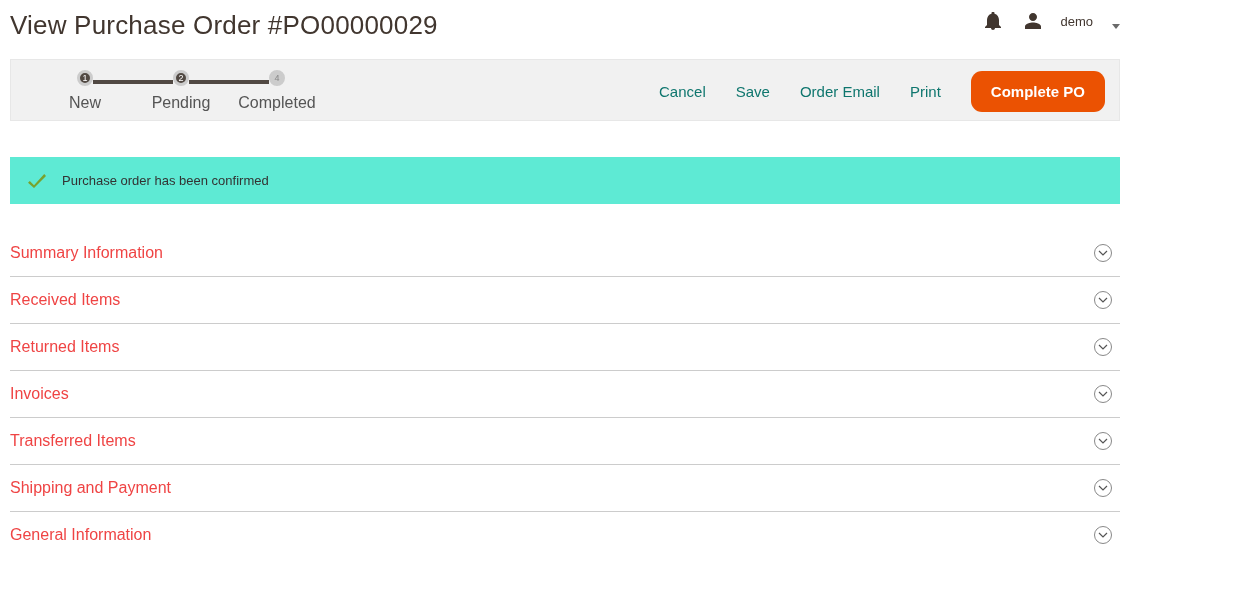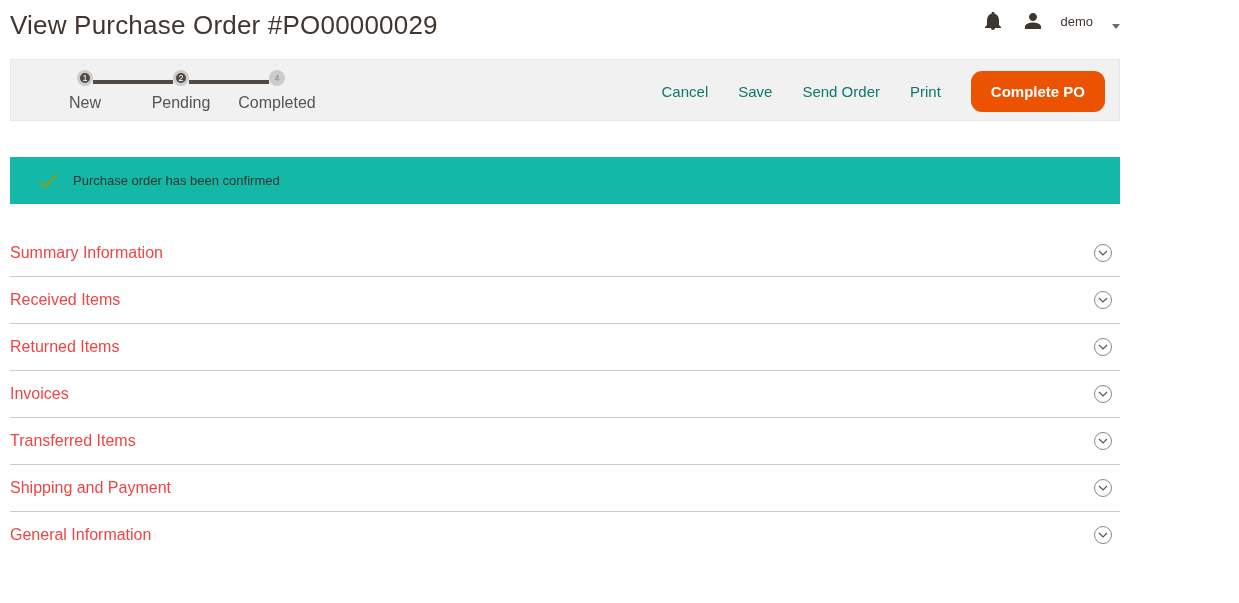--- a/index.html
+++ b/index.html
@@ -126,23 +126,23 @@
     background: #eb5202;
     color: #fff;
     font-weight: 600;
     font-size: 15px;
     padding: 12px 20px;
     border-radius: 11px;
     cursor: pointer;
   }
 
   .success-banner {
-    background: #14b8a6;
+    background: #5eead4;
     color: #333;
-    padding: 16px 29px;
+    padding: 16px 18px;
     display: flex;
     align-items: center;
     gap: 16px;
     margin-bottom: 26px;
   }
   .check-icon svg { display:block; }
   .success-text { font-size: 13px; }
 
   .section-row {
     display: flex;
@@ -207,21 +207,21 @@
         </div>
         <div class="step">
           <div class="step-circle" style="background:#ccc;color:#888">4</div>
           <div class="step-label">Completed</div>
         </div>
       </div>
     </div>
     <div class="actions">
       <span class="action-link">Cancel</span>
       <span class="action-link">Save</span>
-      <span class="action-link">Send Order</span>
+      <span class="action-link">Order Email</span>
       <span class="action-link">Print</span>
       <span class="primary-btn">Complete PO</span>
     </div>
   </div>
 
   <div class="success-banner">
     <span class="check-icon">
       <svg width="18" height="14" viewBox="0 0 18 14">
           <path d="M6 11.2L1.8 7 0 8.8 6 14 18 2 16.2 0z" fill="#79a22e"></path>
         </svg>

